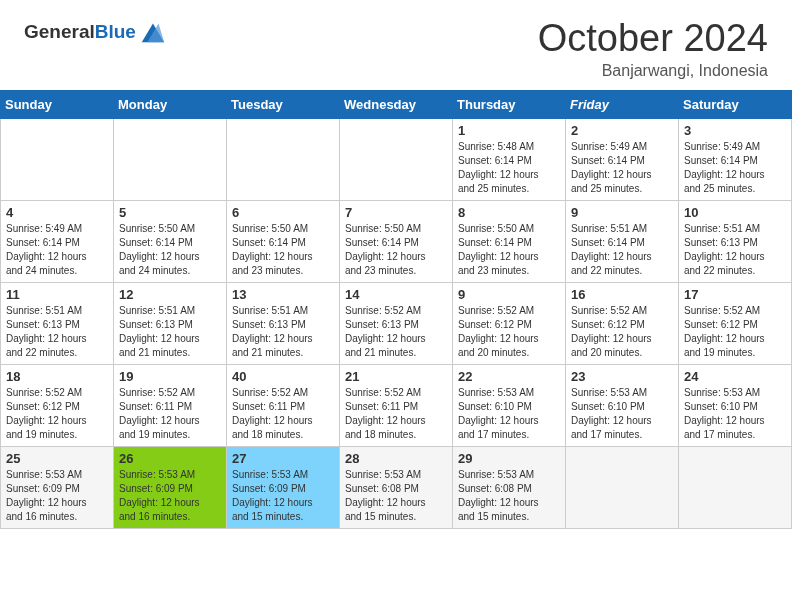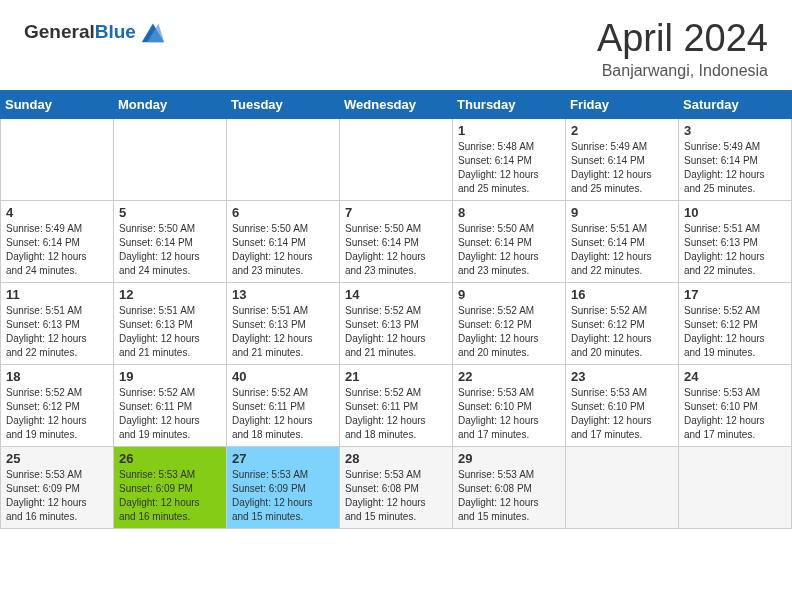--- a/index.html
+++ b/index.html
@@ -98,34 +98,34 @@
       <span>
         <span style="color:#333;font-size:19px;font-weight:bold;">General</span><span style="color:#1a6bb5;font-size:19px;font-weight:bold;">Blue</span>
       </span>
     </div>
     <svg class="logo-icon" viewBox="0 0 30 30" xmlns="http://www.w3.org/2000/svg">
       <polygon points="4,26 16,6 28,26" fill="#1a6bb5"></polygon>
       <polygon points="10,26 22,6 28,26" fill="#5599d9" opacity="0.7"></polygon>
     </svg>
   </div>
   <div class="title-block">
-    <div class="month-title">April 2024</div>
+    <div class="month-title">October 2024</div>
     <div class="location">Banjarwangi, Indonesia</div>
   </div>
 </div>
 
 <table class="calendar">
   <thead>
     <tr>
     <th style="width: 113px;">Sunday</th>
         <th style="width: 113px;">Monday</th>
         <th style="width: 113px;">Tuesday</th>
         <th style="width: 113px;">Wednesday</th>
         <th style="width: 113px;">Thursday</th>
-        <th style="width: 113px;">Friday</th>
+        <th style="width: 113px; font-style: italic;">Friday</th>
         <th style="width: 113px;">Saturday</th>
       </tr>
   </thead>
   <tbody id="calendar-body">
   <tr class="week-row">
         <td class="empty-cell"></td>
         <td class="empty-cell"></td>
         <td class="empty-cell"></td>
         <td class="empty-cell"></td>
         <td>

